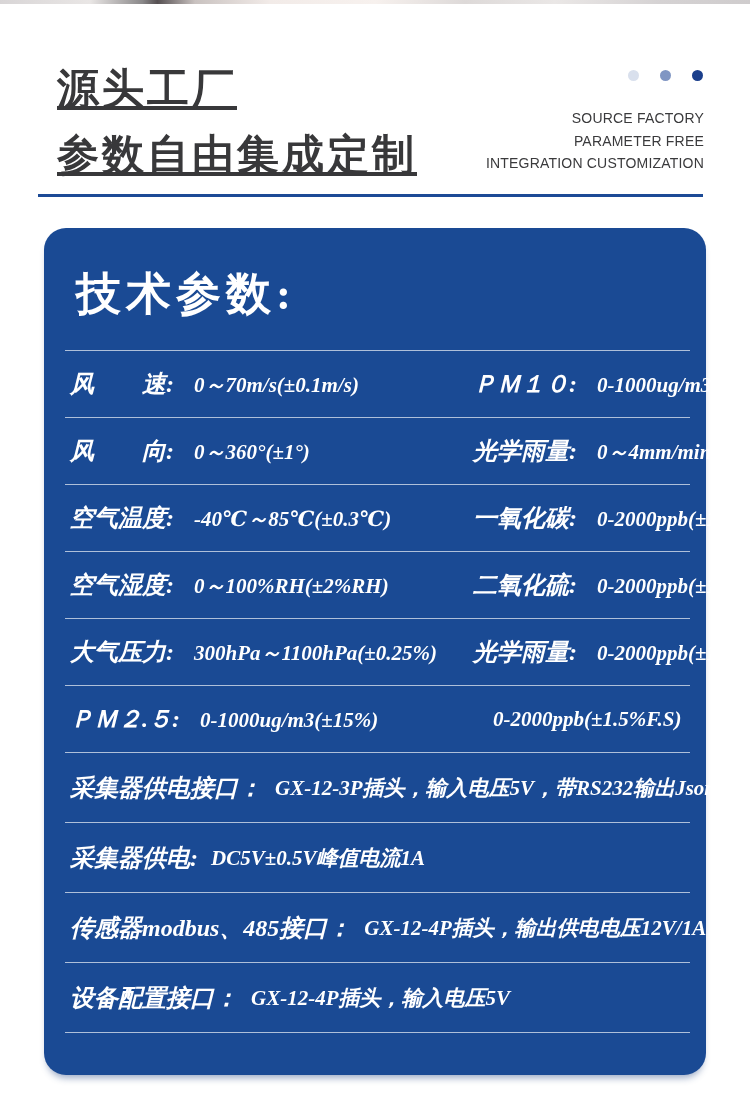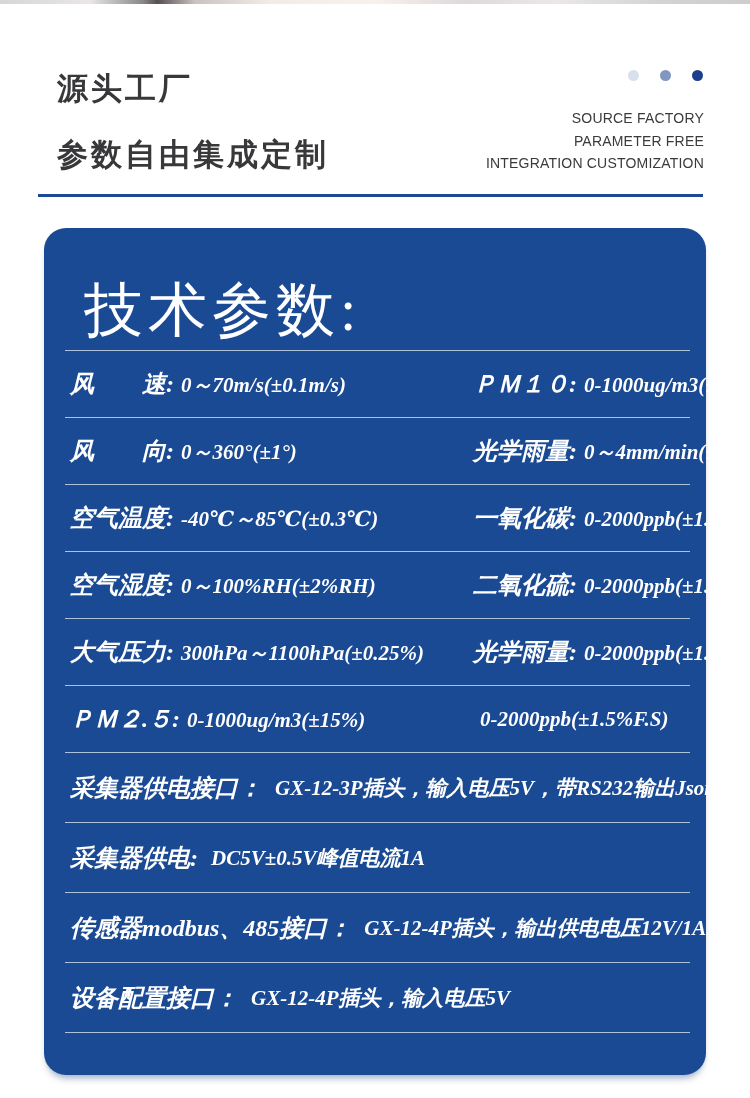--- a/index.html
+++ b/index.html
@@ -9,22 +9,22 @@
     font-family:"Liberation Sans","DejaVu Sans",sans-serif;
   }
   
   .top-strip{
     position:absolute;top:0;left:0;width:750px;height:4px;
     background:linear-gradient(90deg,#d8d5d6 0%,#e9e6e5 12%,#8a8889 19%,#565052 21%,#c9c2c0 26%,#f2ebe8 36%,#f7f1ee 50%,#ddd9d8 62%,#eae7e6 74%,#d5d2d3 88%,#cfcccd 100%);
   }
   
   .cn-title{
     position:absolute;left:57px;top:56px;
-    font-size:31px;font-weight:800;line-height:66px;
-    letter-spacing:3px;color:var(--header-title,#38383a);
+    font-size:42px;font-weight:800;line-height:66px;
+    letter-spacing:3px;color:var(--header-title,#38383a);text-decoration:underline;
   }
   .dots{position:absolute;top:70px;right:47px;display:flex;gap:21px;}
   .dot{width:11px;height:11px;border-radius:50%;}
   .dot-light{background:var(--dot-light,#d9e0ed);}
   .dot-medium{background:var(--dot-medium,#8096c3);}
   .dot-dark{background:var(--dot-dark,#1b3f8c);}
   .en-lines{
     position:absolute;top:107px;right:46px;text-align:right;
     font-size:14px;line-height:22.5px;letter-spacing:.2px;
     color:var(--english-text,#3a3a3c);
@@ -32,37 +32,37 @@
   .divider{position:absolute;top:194px;left:38px;width:665px;height:3px;background:var(--divider,#1c4a96);}
   
   .card{
     position:absolute;left:44px;top:228px;width:662px;height:847px;
     border-radius:22px;background:var(--card-bg,#1a4a94);
     color:var(--card-text,#ffffff);
     font-family:"Liberation Serif","DejaVu Serif",serif;font-weight:700;
     box-shadow:0 6px 7px -3px rgba(40,70,130,.45);
   }
   .card-title{
-    position:absolute;left:24px;top:34px;margin:16px;
-    font-size:59px;font-weight:400;letter-spacing:5px;line-height:1.1;
+    position:absolute;left:24px;top:34px;margin:8px;
+    font-size:45px;font-weight:700;letter-spacing:5px;line-height:1.1;
   }
   .rows{
     position:absolute;left:21px;top:122px;width:625px;
     border-top:1px solid var(--separator,rgba(255,255,255,.65));
     font-style:italic;
   }
   .row{
     display:flex;align-items:center;height:66px;
     border-bottom:1px solid var(--separator,rgba(255,255,255,.65));
   }
   .row.full{height:69px;padding-left:5px;}
   .cell{display:flex;align-items:baseline;padding-left:5px;}
   .cell.c1{width:398px;flex:none;}
   .lbl{font-size:24px;white-space:pre;}
-  .val{font-size:21px;margin-left:7px;white-space:pre;}
+  .val{font-size:21px;margin-left:20px;white-space:pre;}
   .row.full .val{margin-left:13px;}
 </style>
 </head>
 <body>
 
 <div class="top-strip"></div>
 
 <header>
   <div class="cn-title">
     <div>源头工厂</div>

